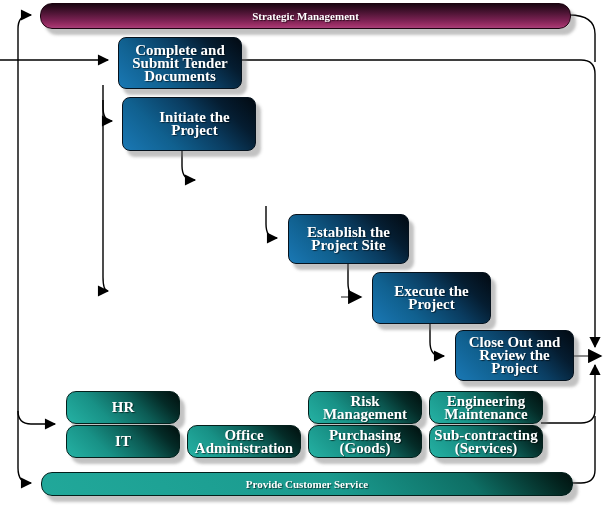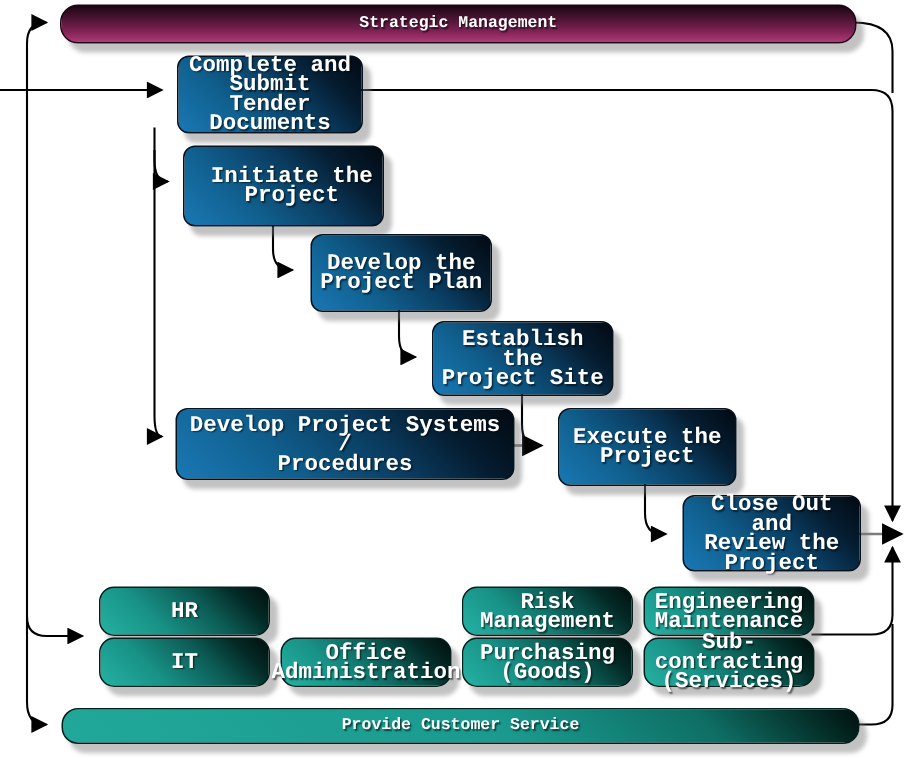--- a/index.html
+++ b/index.html
@@ -1,18 +1,18 @@
 <!DOCTYPE html>
 <html><head>
 <meta charset="utf-8">
 <style>
   html,body{margin:0;padding:0;background:#ffffff;}
   #canvas{
     position:relative;width:615px;height:507px;background:#ffffff;overflow:hidden;
-    font-family:Liberation Mono, monospace;
+    font-family:Liberation Serif, serif;
   }
   svg.wires{position:absolute;left:0;top:0;width:615px;height:507px;z-index:1;}
   .node{
     position:absolute;z-index:2;display:flex;align-items:center;justify-content:center;
     text-align:center;color:#ffffff;font-weight:bold;font-size:15px;line-height:13px;
     box-shadow:5px 6px 3px rgba(120,120,120,0.45);
   }
   .node .lbl{white-space:pre-line;text-shadow:1px 1px 1px rgba(0,0,0,0.55);padding:1px 3px;}
   .blue{
     background:linear-gradient(45deg,#1a78b4 0%,#10608f 30%,#0a3c60 58%,#051d31 78%,#020a12 100%);
@@ -100,31 +100,23 @@
 
   <div class="node blue" id="box-tender">
     <span class="lbl">Complete and
 Submit Tender
 Documents</span>
   </div>
   <div class="node blue" id="box-initiate">
     <span class="lbl">Initiate the
 Project</span>
   </div>
-  <div class="node blue" id="box-plan">
-    <span class="lbl">Develop the
-Project Plan</span>
-  </div>
   <div class="node blue" id="box-site">
     <span class="lbl">Establish the
 Project Site</span>
-  </div>
-  <div class="node blue" id="box-systems">
-    <span class="lbl">Develop Project Systems /
-Procedures</span>
   </div>
   <div class="node blue" id="box-execute">
     <span class="lbl">Execute the
 Project</span>
   </div>
   <div class="node blue" id="box-closeout">
     <span class="lbl">Close Out and
 Review the
 Project</span>
   </div>

